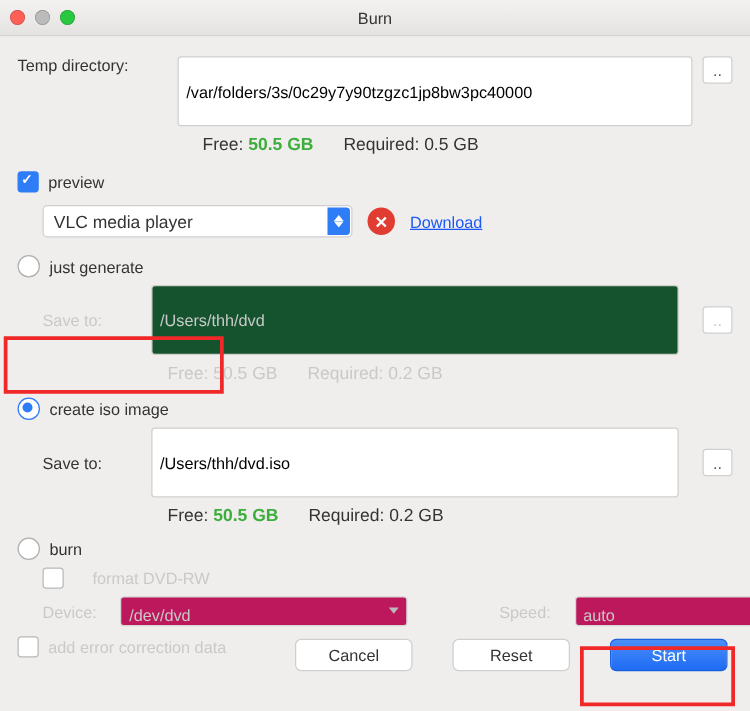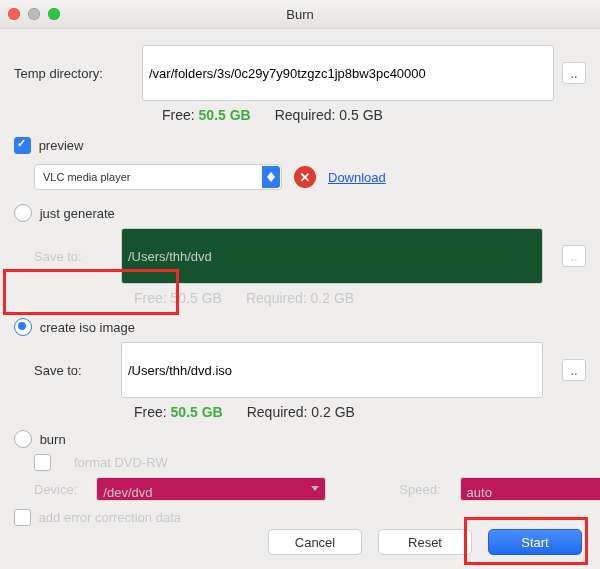--- a/index.html
+++ b/index.html
@@ -5,46 +5,46 @@
   html,body{margin:0;padding:0;font-family:"Helvetica Neue",Helvetica,Arial,sans-serif;font-size:13px;color:#333;background:#fff}
   .window{width:600px;height:569px;background:#f0eeed;box-sizing:border-box;position:relative}
   .titlebar{height:28px;display:flex;align-items:center;padding:0 8px;background:linear-gradient(#f4f2f1,#e5e3e2);border-bottom:1px solid #d7d5d4;position:relative}
   .traffic{display:flex;gap:8px}
   .dot{width:12px;height:12px;border-radius:50%;box-shadow:inset 0 0 0 .5px rgba(0,0,0,.25)}
   .dot.red{background:#ff5f57}
   .dot.gray{background:#bbb}
   .dot.green{background:#28c940}
   .title{position:absolute;left:0;right:0;text-align:center;font-size:13px;color:#333}
   .content{padding:16px 14px 10px 14px}
-  .row{display:flex;align-items:center;gap:8px;margin-bottom:6px}
+  .row{display:flex;gap:8px;margin-bottom:6px}
   .lbl{white-space:nowrap}
   input.text{flex:1;height:22px;border:1px solid #cfcfcf;background:#fff;border-radius:3px;padding:16px 6px;font-size:13px}
   input.text[disabled]{background:#14532d;color:#c9c9c9}
   .browse{width:24px;height:22px;border:1px solid #cfcfcf;background:#fff;border-radius:3px;font-size:13px;line-height:1;display:flex;align-items:center;justify-content:center;color:#555}
   .free-row{margin-left:148px;display:flex;gap:24px;font-size:14px}
   .free-row .free-val,.free-row2 .free-val{color:#3cae3c;font-weight:600}
   .free-row2{margin-left:100px;display:flex;gap:24px;font-size:14px}
   .section{margin-top:14px}
   .chk{appearance:none;width:15px;height:15px;border:1px solid #b8b8b8;border-radius:3px;background:#fff;position:relative;display:inline-block;vertical-align:middle}
   .chk.checked{background:#2e7cf6;border-color:#2e7cf6}
   .chk.checked::after{content:"✓";color:#fff;font-size:11px;position:absolute;top:-1px;left:2px;font-weight:bold}
   .chk-lbl{vertical-align:middle;margin-left:4px}
-  .dropdown{display:inline-flex;align-items:center;height:24px;border:1px solid #cfcfcf;background:#fff;border-radius:4px;min-width:210px;position:relative;padding:0 28px 0 8px;font-size:11px}
+  .dropdown{display:inline-flex;align-items:center;height:24px;border:1px solid #cfcfcf;background:#fff;border-radius:4px;min-width:210px;position:relative;padding:0 28px 0 8px;font-size:14px}
   .dropdown .stepper{position:absolute;right:1px;top:1px;bottom:1px;width:18px;background:#2e7cf6;border-radius:0 3px 3px 0;display:flex;flex-direction:column;align-items:center;justify-content:center;gap:0}
   .stepper svg{display:block}
   .x-icon{width:22px;height:22px;border-radius:50%;background:#e03c31;display:inline-flex;align-items:center;justify-content:center;color:#fff;font-weight:bold;font-size:13px}
   a.dl{color:#1b58f5;text-decoration:underline}
   .radio{appearance:none;width:16px;height:16px;border:1px solid #b0b0b0;border-radius:50%;background:#fff;position:relative;display:inline-block;vertical-align:middle}
   .radio.selected{border-color:#2e7cf6}
   .radio.selected::after{content:"";position:absolute;top:3px;left:3px;width:8px;height:8px;border-radius:50%;background:#2e7cf6}
   .disabled,.disabled .lbl{color:#c9c9c9}
   .disabled input,.disabled .browse,.disabled .combo{color:#c9c9c9}
   .combo{height:22px;border:1px solid #d6d6d6;background:#be185d;border-radius:3px;padding:0 22px 0 6px;position:relative;font-size:13px;display:inline-flex;align-items:flex-end;min-width:110px;color:#c9c9c9}
   .combo::after{content:"";position:absolute;right:6px;top:8px;width:0;height:0;border-left:4px solid transparent;border-right:4px solid transparent;border-top:5px solid #b9b9b9}
-  .btnbar{position:absolute;right:18px;bottom:14px;display:flex;gap:16px}
+  .btnbar{position:absolute;right:18px;bottom:32px;display:flex;gap:32px}
   .btn{height:26px;min-width:94px;border:1px solid #cfcfcf;border-radius:5px;background:#fff;font-size:13px;color:#333;padding:0 14px}
   .btn.primary{background:linear-gradient(#4a8ef9,#1f6cf4);border-color:#1b60df;color:#fff;font-weight:400}
   .hl{border:3px solid #f02828;position:absolute;pointer-events:none;box-sizing:border-box}
   .hl1{left:3px;top:269px;width:176px;height:46px}
   .hl2{left:464px;bottom:4px;width:124px;height:48px}
   .indent{padding-left:20px}
   .subrow{display:flex;align-items:center;gap:19px;margin:6px 0}
 </style>
 </head>
 <body>

